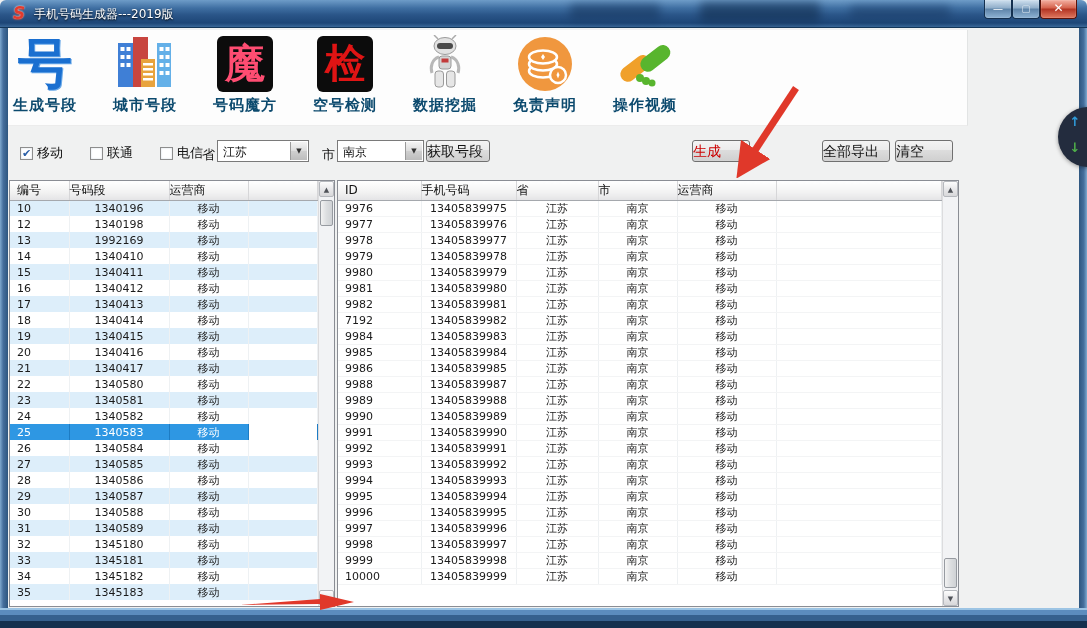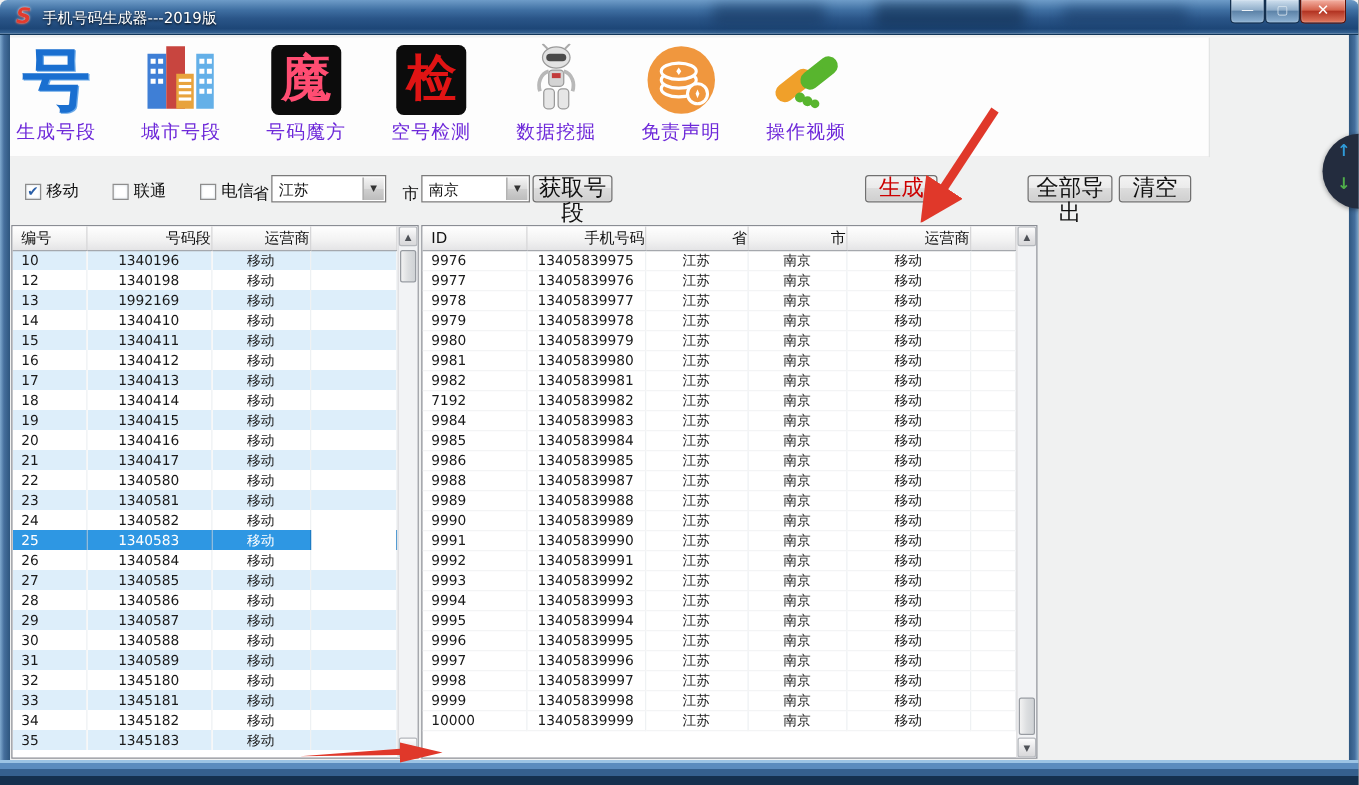--- a/index.html
+++ b/index.html
@@ -32,21 +32,21 @@
     background:linear-gradient(180deg,#9cc4e4 0 2px,#5b8cbe 2px 7px,#35608e 7px 13px,#14304e 13px 100%);}
 
   .content{position:absolute;left:8px;top:28px;width:1071px;height:580px;background:#f0f1f1;}
 
   
   .toolbar-bg{position:absolute;left:0;top:2px;width:960px;height:96px;background:#fdfdfd;
     border-right:1px solid #e2e4e4;border-bottom:1px solid #ececec;}
   .toolbar{position:absolute;left:-13px;top:5px;width:710px;height:92px;display:flex;}
   .tb-item{width:100px;display:flex;flex-direction:column;align-items:center;cursor:pointer;}
   .tb-icon{height:62px;display:flex;align-items:center;justify-content:center;}
-  .tb-label{font-size:15px;font-weight:normal;color:#6d28d9;margin-top:1px;letter-spacing:1px;}
+  .tb-label{font-size:15px;font-weight:bold;color:#0c4a6e;margin-top:1px;letter-spacing:1px;}
   .glyph-ic{width:56px;height:56px;text-align:center;font-weight:bold;}
   .ic-hao{color:#1a6fd0;font-size:54px;line-height:56px;text-shadow:1px 1px 0 #6aa9e8;}
   .ic-black{background:#0c0c0c;border-radius:6px;font-size:40px;line-height:54px;}
   .ic-mo{color:#ff4d72;}
   .ic-jian{color:#e01414;}
 
   
   .chk{position:absolute;top:116px;height:18px;display:flex;align-items:center;cursor:pointer;}
   .chk .box{width:13px;height:13px;background:#fff;border:1px solid #8d8d8d;margin-right:4px;
     font-size:11px;line-height:12px;text-align:center;color:#2a5fa8;box-shadow:inset 0 0 2px #cfd8e0;}
@@ -55,30 +55,30 @@
   .chk .lbl{font-size:13px;color:#111;}
   .flabel{position:absolute;top:118px;font-size:13px;color:#111;}
   .combo{position:absolute;top:112px;height:22px;background:#fff;border:1px solid #7a7a7a;
     font-size:12px;cursor:pointer;}
   .combo .val{position:absolute;left:5px;top:3px;color:#111;}
   .combo .drop{position:absolute;right:1px;top:1px;bottom:1px;width:17px;text-align:center;
     background:linear-gradient(180deg,#f4f4f4,#dcdcdc 50%,#cfcfcf 51%,#bdbdbd);
     border-left:1px solid #9a9a9a;font-size:7px;line-height:18px;color:#333;}
   .btn{position:absolute;top:112px;height:22px;border:1px solid #707070;border-radius:3px;
     background:linear-gradient(180deg,#f3f3f3,#ebebeb 45%,#dddddd 46%,#cfcfcf);
-    font-size:18px;color:#111;text-align:center;line-height:20px;cursor:pointer;
+    font-size:14px;color:#111;text-align:left;line-height:20px;cursor:pointer;
     box-shadow:inset 0 0 1px #fff;}
   .btn.generate{color:var(--generate-text,#c00);}
 
   
   .tablebox{position:absolute;top:152px;height:427px;border:1px solid #8a8d94;background:#fff;overflow:hidden;}
   .tablebox table{border-collapse:collapse;table-layout:fixed;width:100%;}
   .tablebox th{height:19px;font-size:12px;font-weight:normal;color:#111;
     background:linear-gradient(180deg,#ffffff,#f2f2f2 60%,#e4e4e6);
-    border-right:1px solid #d6d6d8;border-bottom:1px solid #a5a8ad;text-align:right;padding:0;}
+    border-right:1px solid #d6d6d8;border-bottom:1px solid #a5a8ad;text-align:left;padding:0;}
   .tablebox th:first-child{text-align:left;padding-left:7px;}
   .tablebox td{height:16px;font-size:11px;color:#1a1a1a;text-align:center;padding:0;
     border-right:1px solid #eef1f3;white-space:nowrap;overflow:hidden;}
   .tablebox td:first-child{text-align:left;padding-left:7px;}
   .tbl-wrap{position:absolute;left:0;top:0;right:16px;bottom:0;overflow:hidden;}
   #left-table tbody tr:nth-child(odd) td{background:var(--row-alt,#ddeefa);}
   #right-table tbody tr td{border-bottom:1px solid #f3f4f5;}
   .tablebox tbody tr.selected td{background:var(--selected-row,#2e97e3) !important;color:#fff;
     border-right-color:#1d7cc4;}
   .tablebox tbody tr.selected td:last-child{background:#fff !important;}
@@ -427,21 +427,21 @@
             </tbody>
         </table>
       </div>
       <div class="vscroll">
         <div class="sbtn" style="top:0;">▲</div>
         <div class="sthumb" style="top:19px;height:26px;"></div>
         <div class="sbtn" style="bottom:0;">▼</div>
       </div>
     </div>
 
-    <div class="tablebox" id="right-table" style="left:329px;width:493px;">
+    <div class="tablebox" id="right-table" style="left:329px;width:622px;">
       <div class="tbl-wrap">
         <table>
           <colgroup>
               <col style="width:83px">
               <col style="width:95px">
               <col style="width:82px">
               <col style="width:79px">
               <col style="width:99px">
               <col>
             </colgroup>

